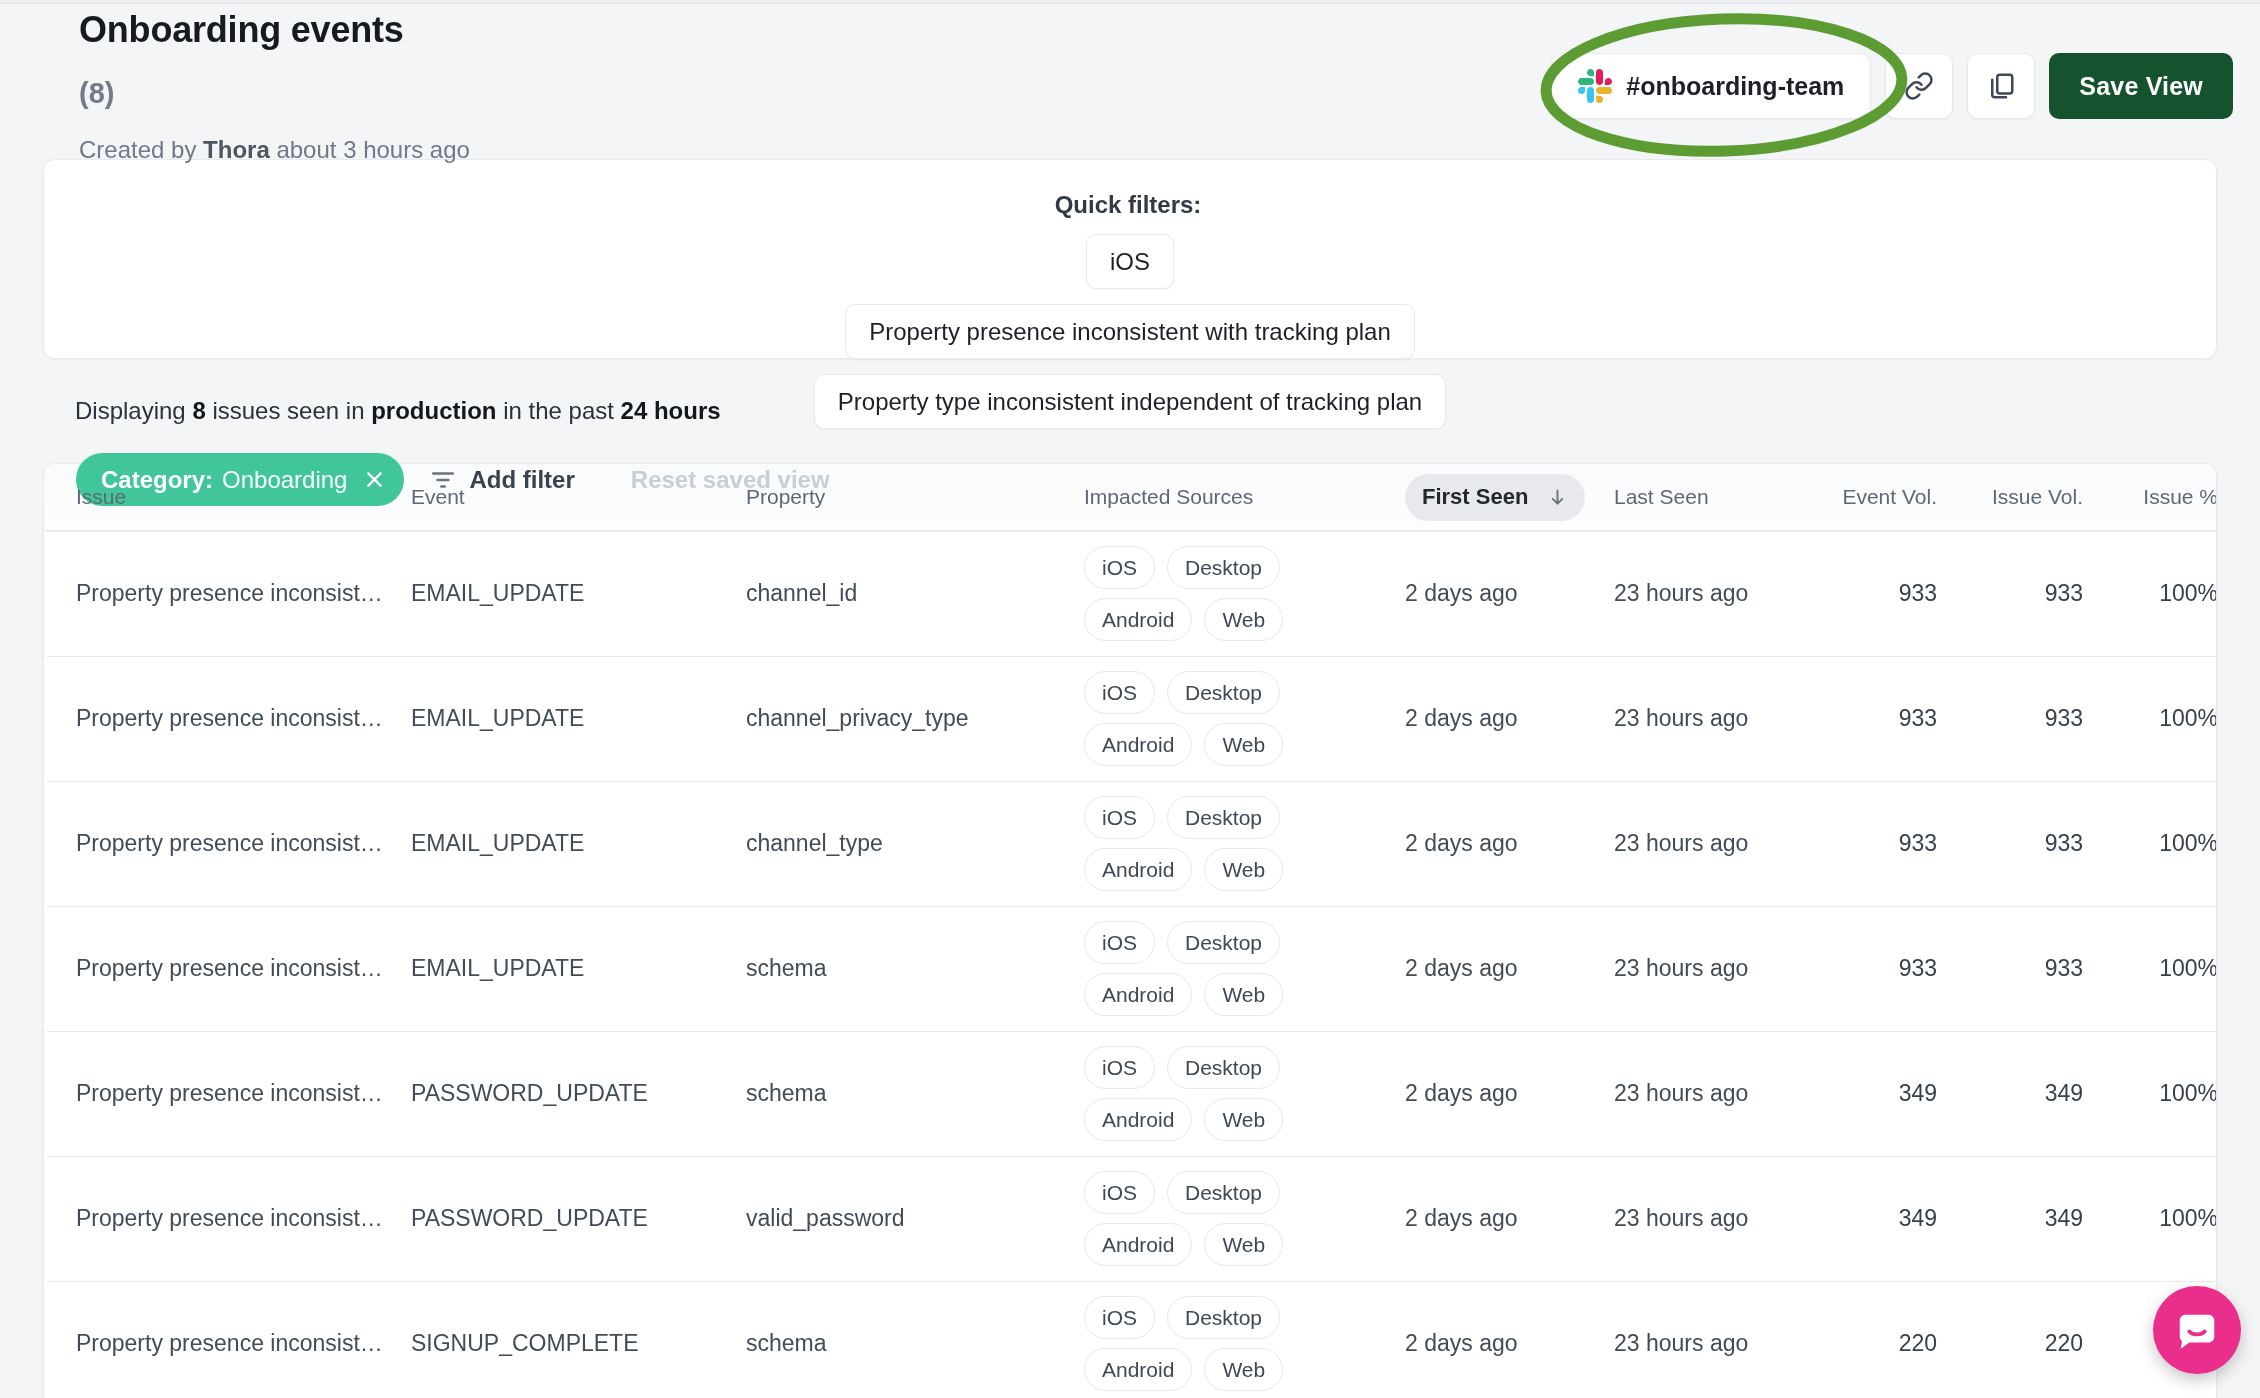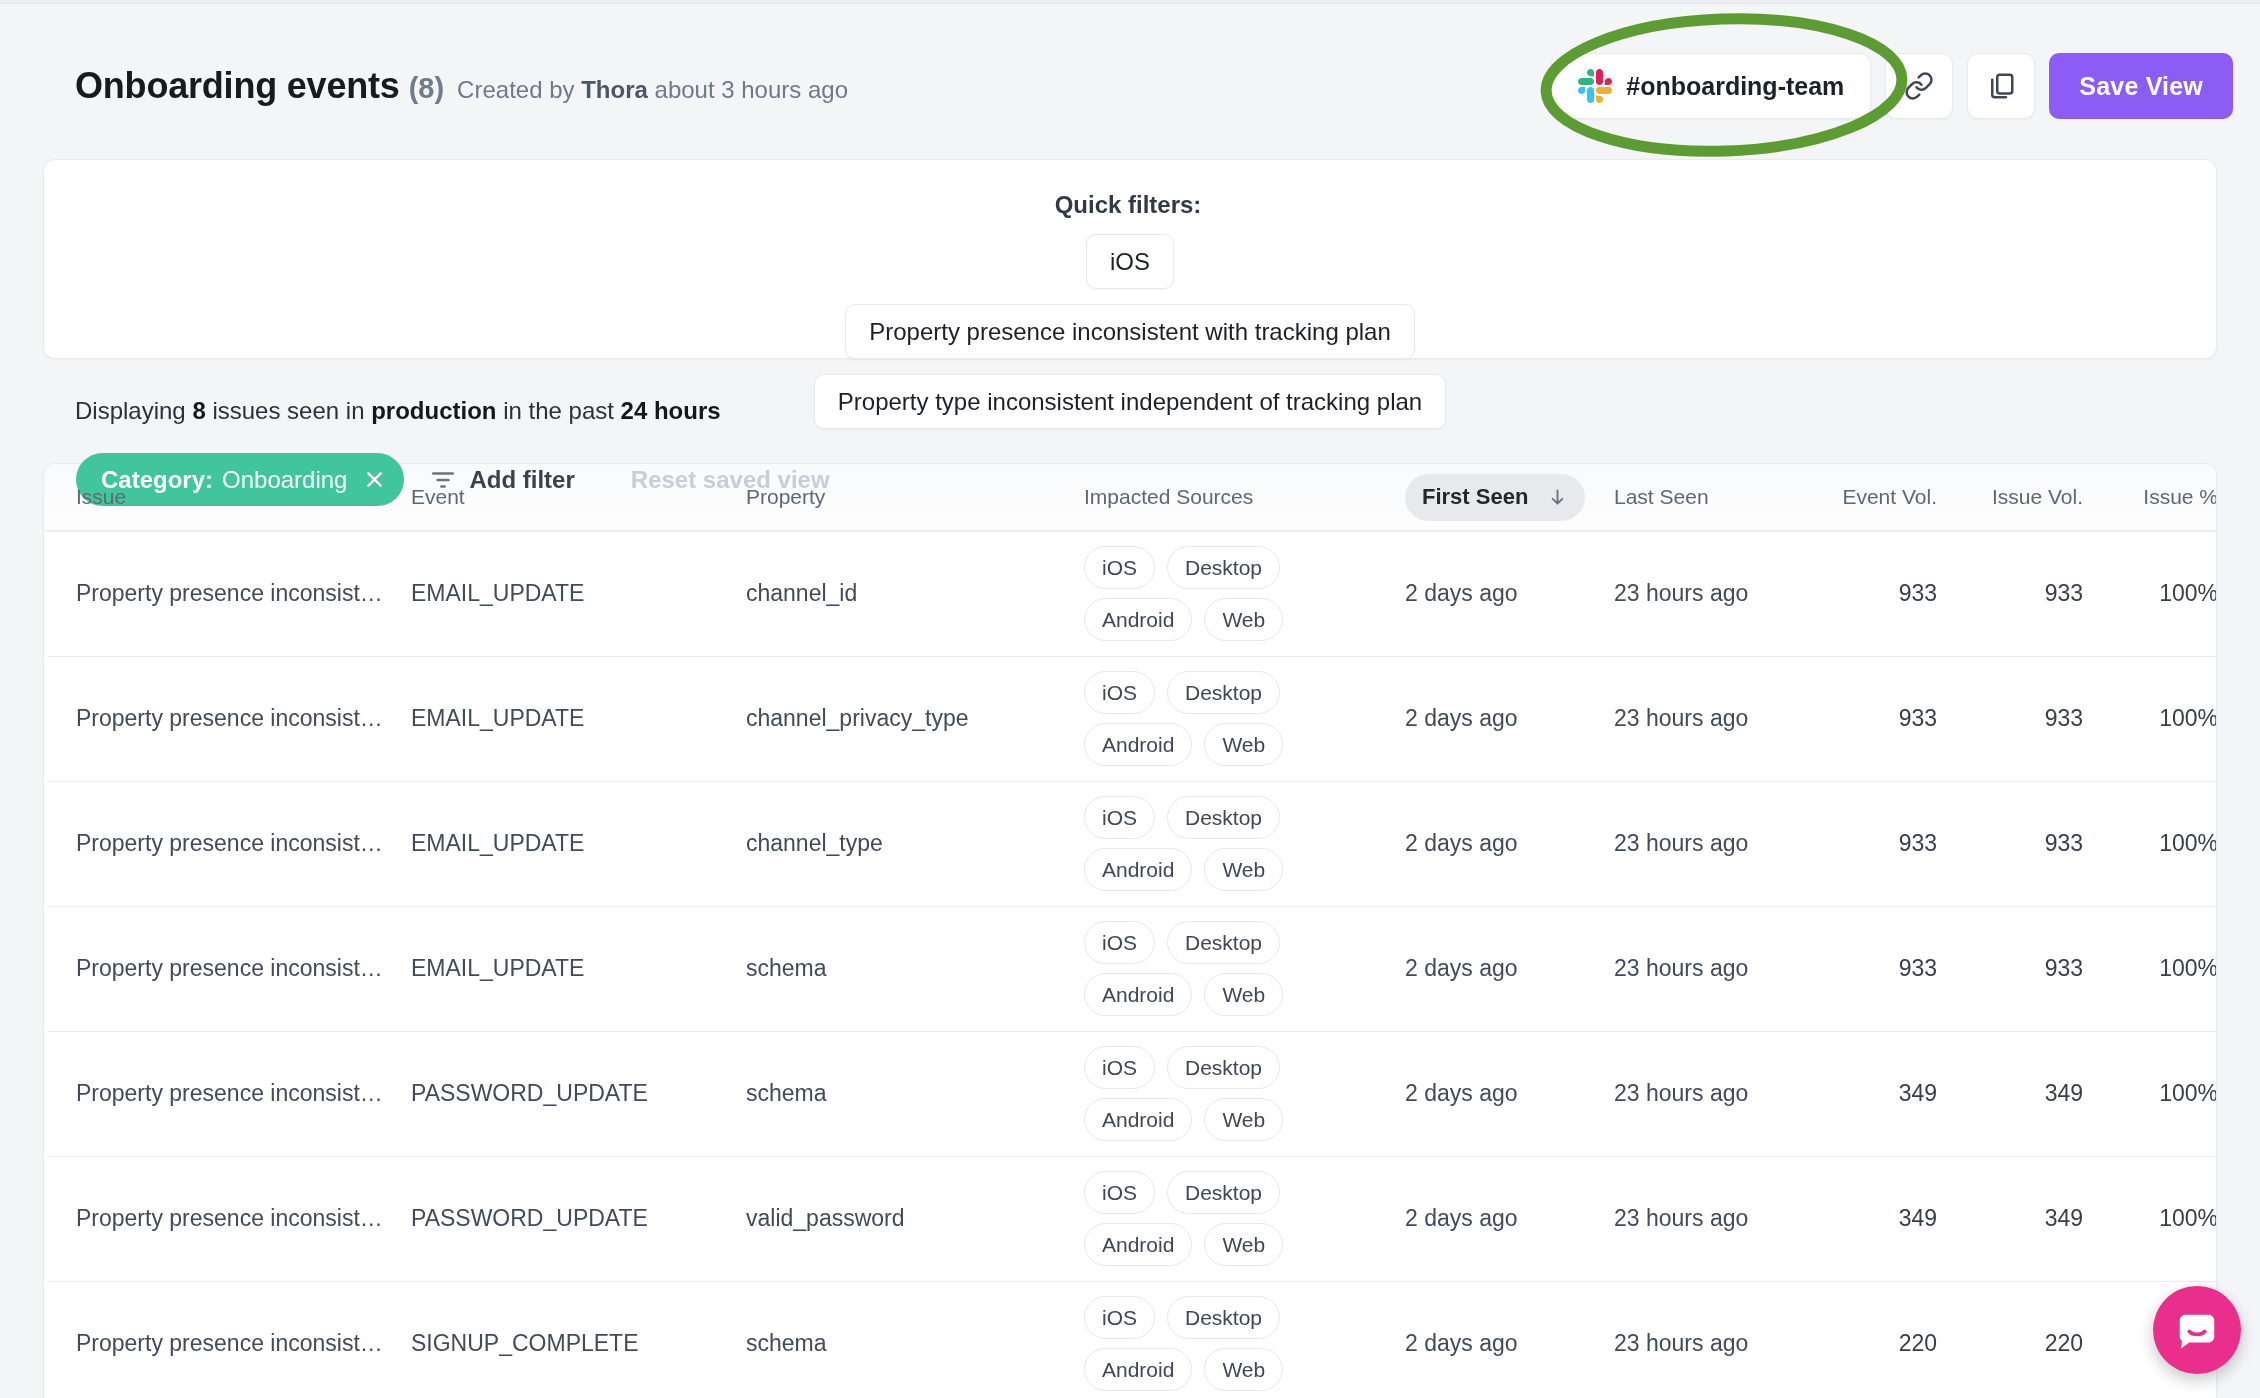--- a/index.html
+++ b/index.html
@@ -10,37 +10,37 @@
     color:#434c59;
     position:relative;
   }
   .top-band { height:4px; background:#eceef1; border-bottom:1px solid #e4e6ea; }
 
   
   .page-header {
     margin:46px 27px 0 75px;
     display:flex; justify-content:space-between; align-items:center; height:72px;
   }
-  .title-group { display:flex; align-items:baseline; gap:9px; }
+  .title-group { display:flex; align-items:baseline; gap:26px;flex-direction:column; }
   .page-title { font-size:36px; font-weight:700; color:#171b20; letter-spacing:-0.2px; }
   .title-count { font-size:29px; font-weight:600; color:#717b89; }
   .created-line { font-size:24px; color:#6f7987; margin-left:4px; }
   .created-line b { color:#4d5663; font-weight:700; }
 
   .actions { display:flex; align-items:center; gap:14px; position:relative; }
   .btn {
     background:#fff; border:1px solid #e7e9ec; border-radius:11px;
     box-shadow:0 1px 2px rgba(16,24,40,.05);
     display:flex; align-items:center; justify-content:center; cursor:pointer;
   }
   .slack-btn { height:66px; padding:0 26px; gap:14px; font-size:25px; font-weight:700; color:#1d2127; }
   .icon-btn { width:68px; height:66px; color:#3f4754; }
   .save-view {
     height:66px; padding:0 30px; border:none; border-radius:10px;
-    background:#8b5cf6; color:#ffffff; font-size:25px; font-weight:700;
+    background:#14532d; color:#ffffff; font-size:25px; font-weight:700;
     font-family:inherit; letter-spacing:.2px;text-align:center;
   }
   .annotation { position:absolute; left:-18px; top:-44px; pointer-events:none; z-index:5; }
 
   
   .card {
     background:#fff; border:1px solid #e9eaee; border-radius:12px;
     box-shadow:0 1px 3px rgba(16,24,40,.04);
   }
   .filters-card { margin:37px 43px 0; height:200px; padding:31px 32px 0; }

